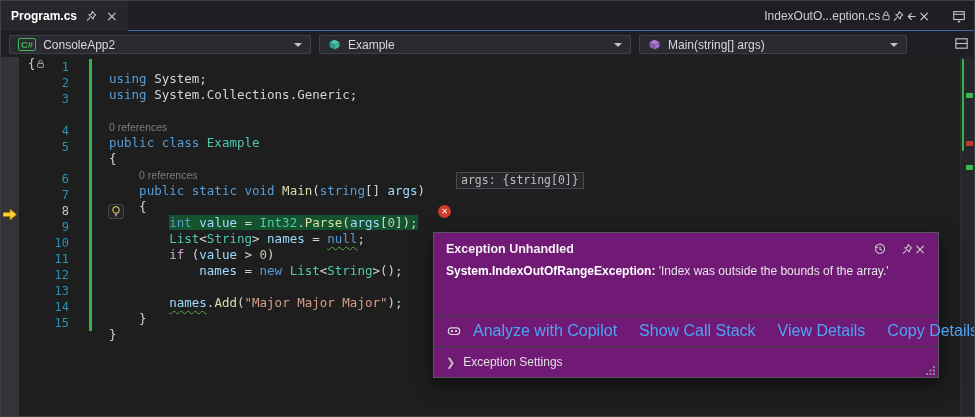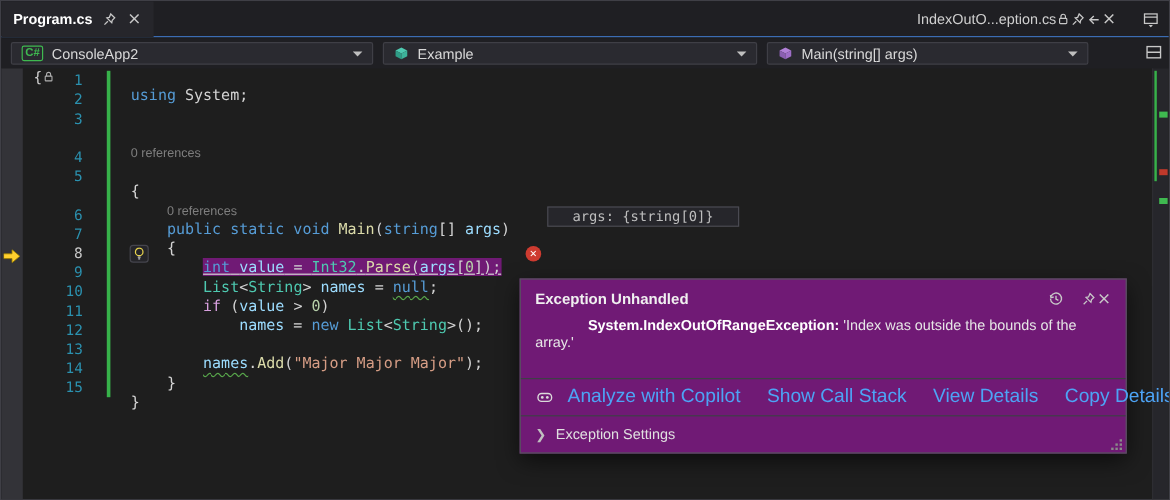--- a/index.html
+++ b/index.html
@@ -43,47 +43,47 @@
   .ln { flex:none; width:56px; margin-left:18px; padding-right:6px; text-align:right;
     color:#2B91AF; font-size:12px; }
   .ln-active { color:#C6C6C6; }
   .code-cell { white-space:pre; padding-left:34px;margin-top:12px; }
   .tok.kw { color:#569CD6; } .tok.ctl { color:#D8A0DF; } .tok.ty { color:#4EC9B0; }
   .tok.me { color:#DCDCAA; } .tok.id { color:#9CDCFE; } .tok.pl { color:#D4D4D4; }
   .tok.st { color:#D69D85; } .tok.nu { color:#B5CEA8; }
   .tok.cl { color:#7E7E7E; font-family:"Liberation Sans",sans-serif; font-size:10.5px; }
   .sq-g { text-decoration:underline; text-decoration-style:wavy; text-decoration-color:#57A64A;
     text-decoration-thickness:1px; text-underline-offset:3px; }
-  .hl-stmt { background:#701a75;text-decoration:underline; }
+  .hl-stmt { background:#14532d; }
   .lightbulb { position:absolute; left:107px; top:203px; width:16px; height:15px;
     background:#252529; border:1px solid #45454D; border-radius:3px;
     display:flex; align-items:center; justify-content:center; }
   .cur-arrow { position:absolute; left:2px; top:205px; }
   .brace-lock { position:absolute; left:27px; top:56px; display:flex; align-items:center; gap:1px;
     font-family:"DejaVu Sans Mono",monospace; font-size:12px; color:#D4D4D4; }
   .datatip { position:absolute; left:455px; top:171px; height:17px; line-height:15px;
-    background:#26262B; border:1px solid #4A4A52; padding:0 20px;
+    background:#26262B; border:1px solid #4A4A52; padding:0 4px;
     font-family:"DejaVu Sans Mono",monospace; font-size:11.5px; color:#BDBDBD; }
   .err-badge { position:absolute; left:437px; top:204px; width:13px; height:13px;
     border-radius:50%; background:#CE3B30; color:#FFFFFF; font-size:8px; font-weight:bold;
     display:flex; align-items:center; justify-content:center; line-height:1; }
   
   .scrollbar { position:absolute; right:0; top:56px; bottom:0; width:14px;
     background:#26262B; border-left:1px solid #2D2D32; }
   .sb-change { position:absolute; left:1px; top:2px; width:2px; height:92px; background:#37B24A; }
   .sb-mark { position:absolute; right:1px; width:7px; height:5px; }
   
   .popup { position:absolute; left:432px; top:231px; width:506px; height:146px;
     background:#701a75; border:1px solid #55555E; box-shadow:0 6px 18px rgba(0,0,0,.6);
     display:flex; flex-direction:column; z-index:10; }
   .popup-head { display:flex; align-items:center; padding:9px 12px 4px; }
   .popup-title { flex:1; font-weight:bold; font-size:12.5px; color:#F0F0F0; }
   .popup-head .icon { margin-left:14px; }
   .popup-msg { padding:4px 12px 10px; font-size:12px; color:#E6E6E6; flex:1; }
-  .popup-msg b { color:#FFFFFF;margin-left:44px; }
+  .popup-msg b { color:#FFFFFF; }
   .popup-div { border-top:1px solid #3F3F46; }
   .popup-actions { display:flex; align-items:center; padding:0 12px; height:30px; gap:11px; }
   .plink { color:#4DA3F5; font-size:16px; cursor:default; white-space:nowrap; }
   .psep { width:1px; height:14px; background:#4A4A52; }
   .popup-foot { display:flex; align-items:center; gap:8px; height:30px; padding:0 12px;
     font-size:12px; color:#E0E0E0; position:relative; }
   .foot-chev { color:#C0C0C0; font-size:11px; }
   .grip { position:absolute; right:2px; bottom:2px; }
 </style>
 </head>
@@ -181,31 +181,33 @@
 
 <div class="bp-margin"></div>
 <div class="change-bar"></div>
 <div id="code-rows">
     <div class="ed-row">
       <span class="ln">1</span>
       <span class="code-cell"><span class="tok kw">using</span><span class="tok pl"> System;</span></span>
     </div>
     <div class="ed-row">
       <span class="ln">2</span>
+      <span class="code-cell"><span class="tok kw">using</span><span class="tok pl"> System.Collections.Generic;</span></span>
     </div>
     <div class="ed-row">
       <span class="ln">3</span>
       <span class="code-cell"></span>
     </div>
     <div class="ed-row lens">
       <span class="ln"></span>
       <span class="code-cell"><span class="tok cl">0 references</span></span>
     </div>
     <div class="ed-row">
       <span class="ln">4</span>
+      <span class="code-cell"><span class="tok kw">public class</span><span class="tok pl"> </span><span class="tok ty">Example</span></span>
     </div>
     <div class="ed-row">
       <span class="ln">5</span>
       <span class="code-cell"><span class="tok pl">{</span></span>
     </div>
     <div class="ed-row lens">
       <span class="ln"></span>
       <span class="code-cell"><span class="tok pl">    </span><span class="tok cl">0 references</span></span>
     </div>
     <div class="ed-row">

